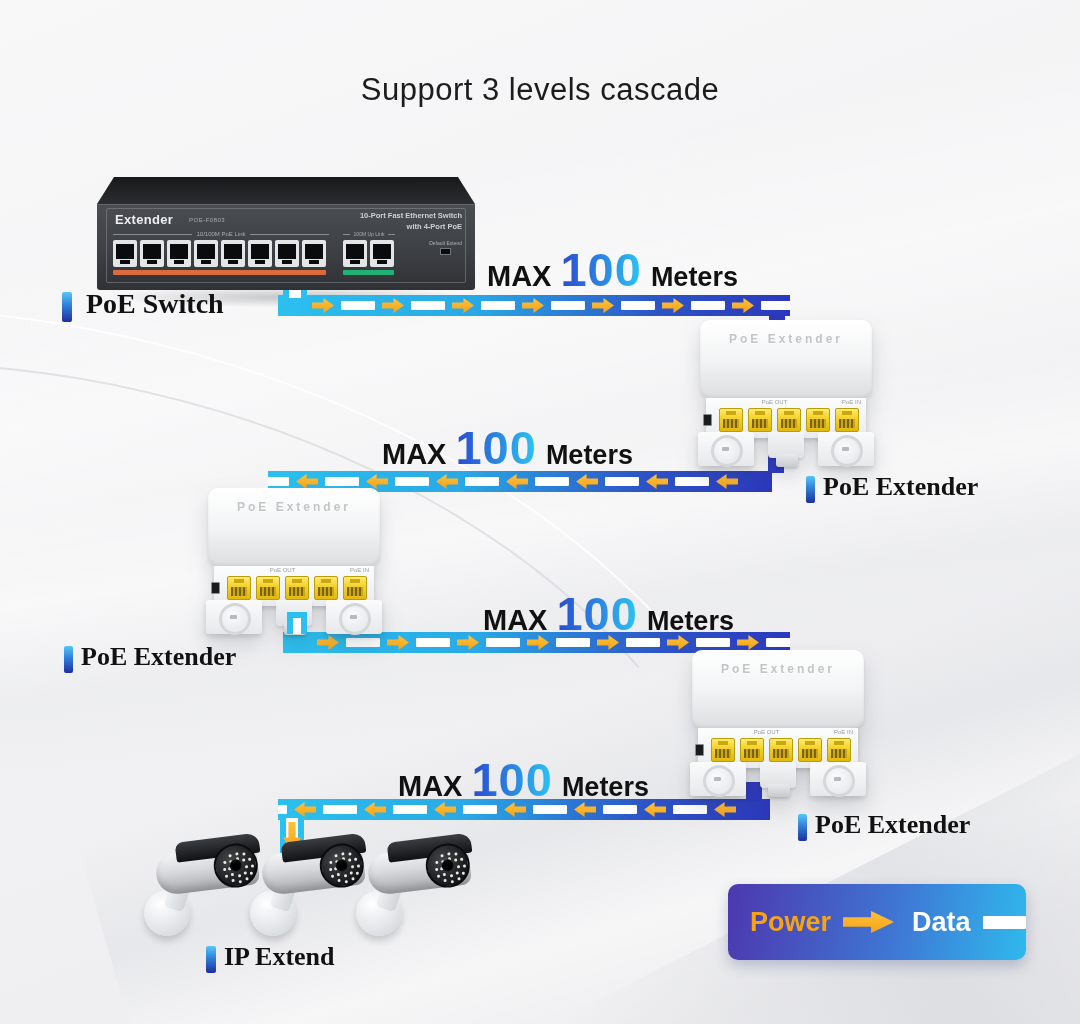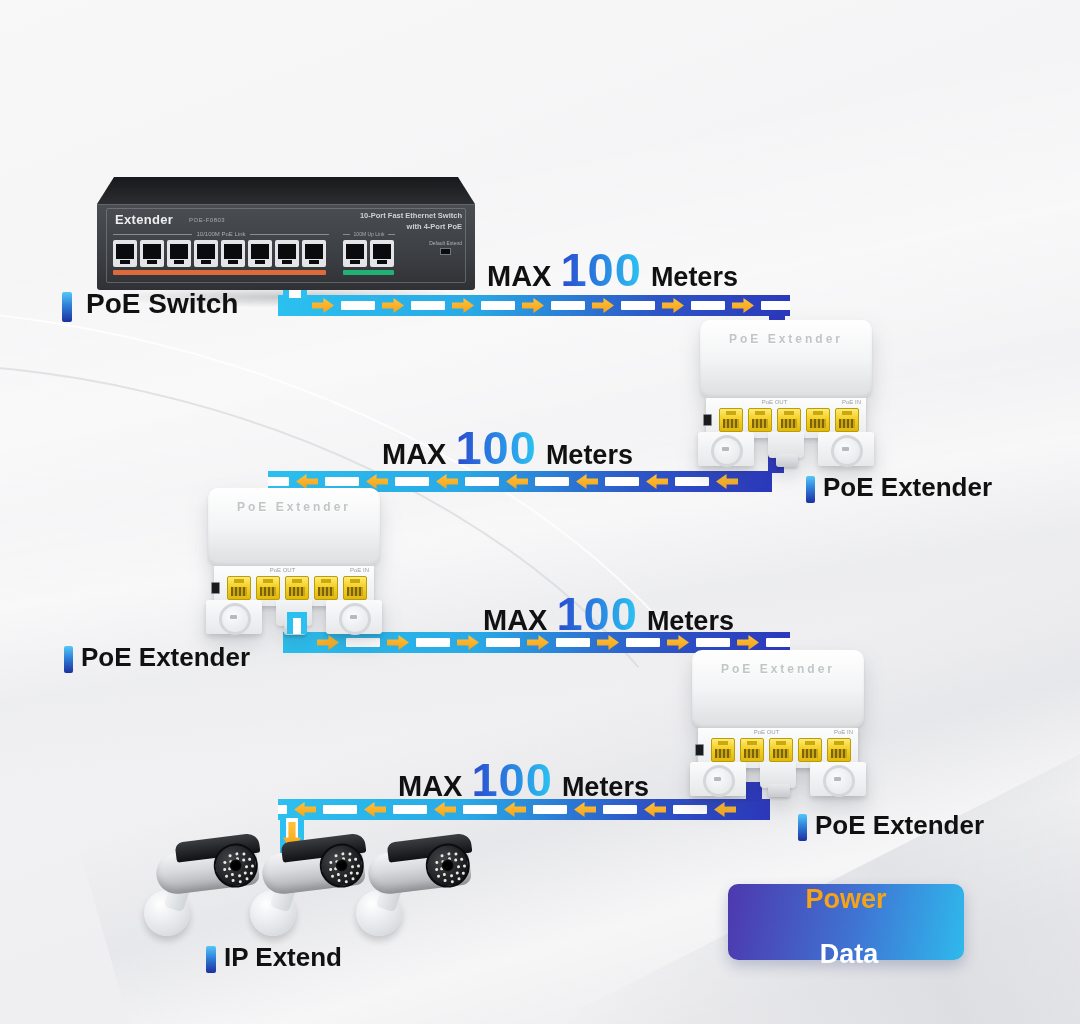--- a/index.html
+++ b/index.html
@@ -24,21 +24,21 @@
   .a2{top:380px;left:-650px;width:1400px;height:860px;border-color:rgba(205,207,212,.55) transparent transparent transparent;transform:rotate(13deg);}
 
   
   .title{top:6px;left:0;width:100%;text-align:center;font-size:49px;font-weight:800;color:#0e0e0e;letter-spacing:0;}
   .subtitle{left:0;width:100%;text-align:center;font-size:31px;font-weight:500;color:#1c1c1c;letter-spacing:.5px;}
   .sub1{top:72px;} .sub2{top:110px;}
 
   
   .cap-bar{width:10px;border-radius:2px;
       background:linear-gradient(180deg,var(--label-bar-top,#56c7f7) 0%,#2f7fd9 45%,var(--label-bar-bottom,#1d2f9f) 100%);}
-  .cap-text{font-weight:800;color:#111;white-space:nowrap;}
+  .cap-text{font-weight:800;color:#111;white-space:nowrap;font-family:Liberation Serif, serif;}
 
   
   .max-label{display:flex;align-items:baseline;gap:9px;z-index:6;}
   .max-word{font-size:29px;font-weight:800;color:#111;}
   .max-value{font-size:47px;font-weight:800;color:#2a7de0;letter-spacing:1px;
       background:linear-gradient(90deg,var(--value-blue,#2a4bd0) 0%,#2a7de0 45%,var(--value-cyan,#2cc5f2) 100%);}
   @supports (-webkit-background-clip:text){
     .max-value{-webkit-background-clip:text;background-clip:text;color:transparent;}
   }
   .max-unit{font-size:27px;font-weight:800;color:#111;}
@@ -157,43 +157,44 @@
       background:linear-gradient(180deg,#3c3d41,#101113);}
   .cam-face{position:absolute;left:58px;top:1px;width:44px;height:44px;border-radius:50%;border:2px solid #0b0c0e;
       background:radial-gradient(circle at 38% 35%,#45464b,#141518 75%);}
   .led{position:absolute;width:3px;height:3px;border-radius:50%;background:#f4f3e8;opacity:.95;}
   .cam-lens-center{position:absolute;left:14px;top:14px;width:12px;height:12px;border-radius:50%;background:#000;
       box-shadow:inset 0 0 2px #3a3a40,0 0 1px #555;}
   .cap-cam-bar{left:206px;top:946px;height:27px;z-index:6;}
   .cap-cam-text{left:224px;top:942px;font-size:26px;z-index:6;}
 
   
-  .legend{left:728px;top:884px;width:236px;height:76px;border-radius:10px;z-index:6;
-      display:flex;align-items:center;gap:12px;
+  .legend{left:728px;top:884px;width:298px;height:76px;border-radius:10px;z-index:6;
+      display:flex;align-items:center;padding-left:22px;gap:12px;
       background:linear-gradient(100deg,var(--legend-purple,#4d38ae) 0%,#3f75d4 55%,var(--legend-cyan,#2fb9ec) 100%);
-      box-shadow:0 6px 14px rgba(40,60,120,.25);flex-direction:column;}
+      box-shadow:0 6px 14px rgba(40,60,120,.25);}
   .legend-power{font-size:27px;font-weight:800;color:var(--arrow-orange,#f5a318);}
   .legend-arrow{width:54px;height:22px;
       clip-path:polygon(0 28%,55% 28%,55% 0,100% 50%,55% 100%,55% 72%,0 72%);
       background:linear-gradient(180deg,#ffc13a,var(--arrow-orange,#f5a318));}
   .legend-data{font-size:27px;font-weight:800;color:#fff;margin-left:6px;}
   .legend-dash{width:46px;height:13px;background:#fff;border-radius:1px;}
 </style>
 </head>
 <body>
 
 <div id="page">
 
   <div class="streak s1"></div>
   <div class="streak s2"></div>
   <div class="streak s3"></div>
   <div class="streak s4"></div>
   <div class="arc a1"></div>
   <div class="arc a2"></div>
 
+  <div class="abs subtitle sub1">Support 3 levels cascade</div>
 
   <div class="band right b1">
       <div class="flow-arrow"></div>
       <div class="flow-dash"></div>
       <div class="flow-arrow"></div>
       <div class="flow-dash"></div>
       <div class="flow-arrow"></div>
       <div class="flow-dash"></div>
       <div class="flow-arrow"></div>
       <div class="flow-dash"></div>

